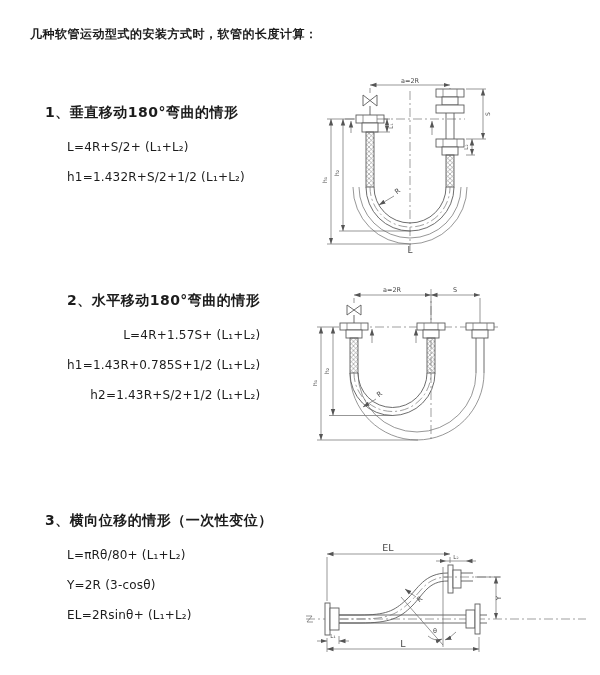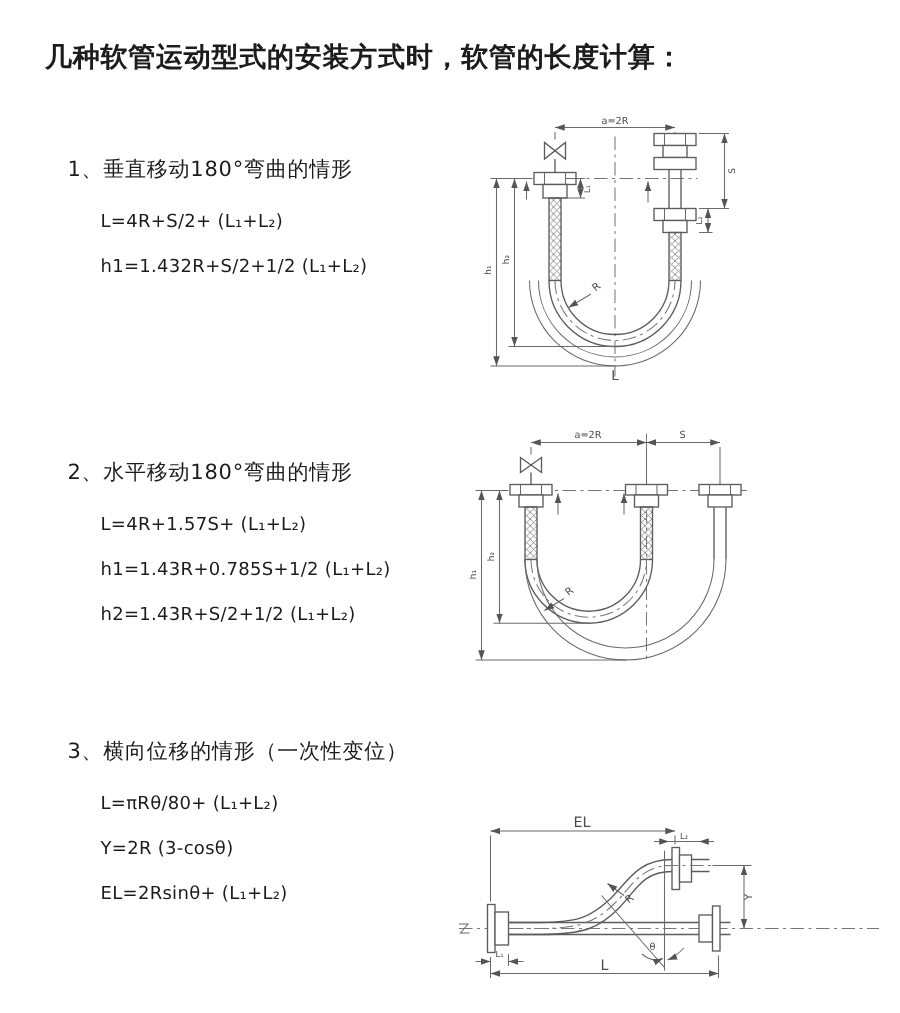--- a/index.html
+++ b/index.html
@@ -2,30 +2,30 @@
 <html><head>
 <meta charset="utf-8">
 <style>
   html,body{margin:0;padding:0;}
   body{
     width:600px;height:675px;position:relative;background:#ffffff;
     font-family:"DejaVu Sans","Liberation Sans",sans-serif;color:#1c1c1c;
     overflow:hidden;
   }
   .page-title{
-    position:absolute;left:30px;top:26px;font-size:18px;font-weight:700;
+    position:absolute;left:30px;top:26px;font-size:12px;font-weight:700;
     letter-spacing:0.5px;white-space:nowrap;
   }
   .section{position:absolute;left:45px;}
-  .section .heading{font-size:14px;font-weight:400;letter-spacing:0.5px;white-space:nowrap;}
+  .section .heading{font-size:14px;font-weight:700;letter-spacing:0.5px;white-space:nowrap;}
   .section .formulas{padding-left:22px;margin-top:10px;}
   .section .formula{font-size:12px;font-weight:400;line-height:30px;white-space:nowrap;letter-spacing:0.2px;}
   #section-1{top:104px;}
-  #section-2{top:306px;}
-  #section-3{top:492px;}
+  #section-2{top:292px;text-align:right;}
+  #section-3{top:512px;}
   .diagram{position:absolute;}
   #diagram-1{left:315px;top:75px;}
   #diagram-2{left:313px;top:283px;}
   #diagram-3{left:298px;top:503px;margin-top:34px;}
   svg{display:block;}
   svg text{fill:#4a4a4a;font-family:"DejaVu Sans","Liberation Sans",sans-serif;}
   .ln{stroke:#5c5c5c;stroke-width:0.9;fill:none;}
   .thin{stroke:#6a6a6a;stroke-width:0.7;fill:none;}
   .cl{stroke:#777;stroke-width:0.7;fill:none;stroke-dasharray:9 3 2 3;}
   .fl{fill:#ffffff;stroke:#5c5c5c;stroke-width:0.9;}

